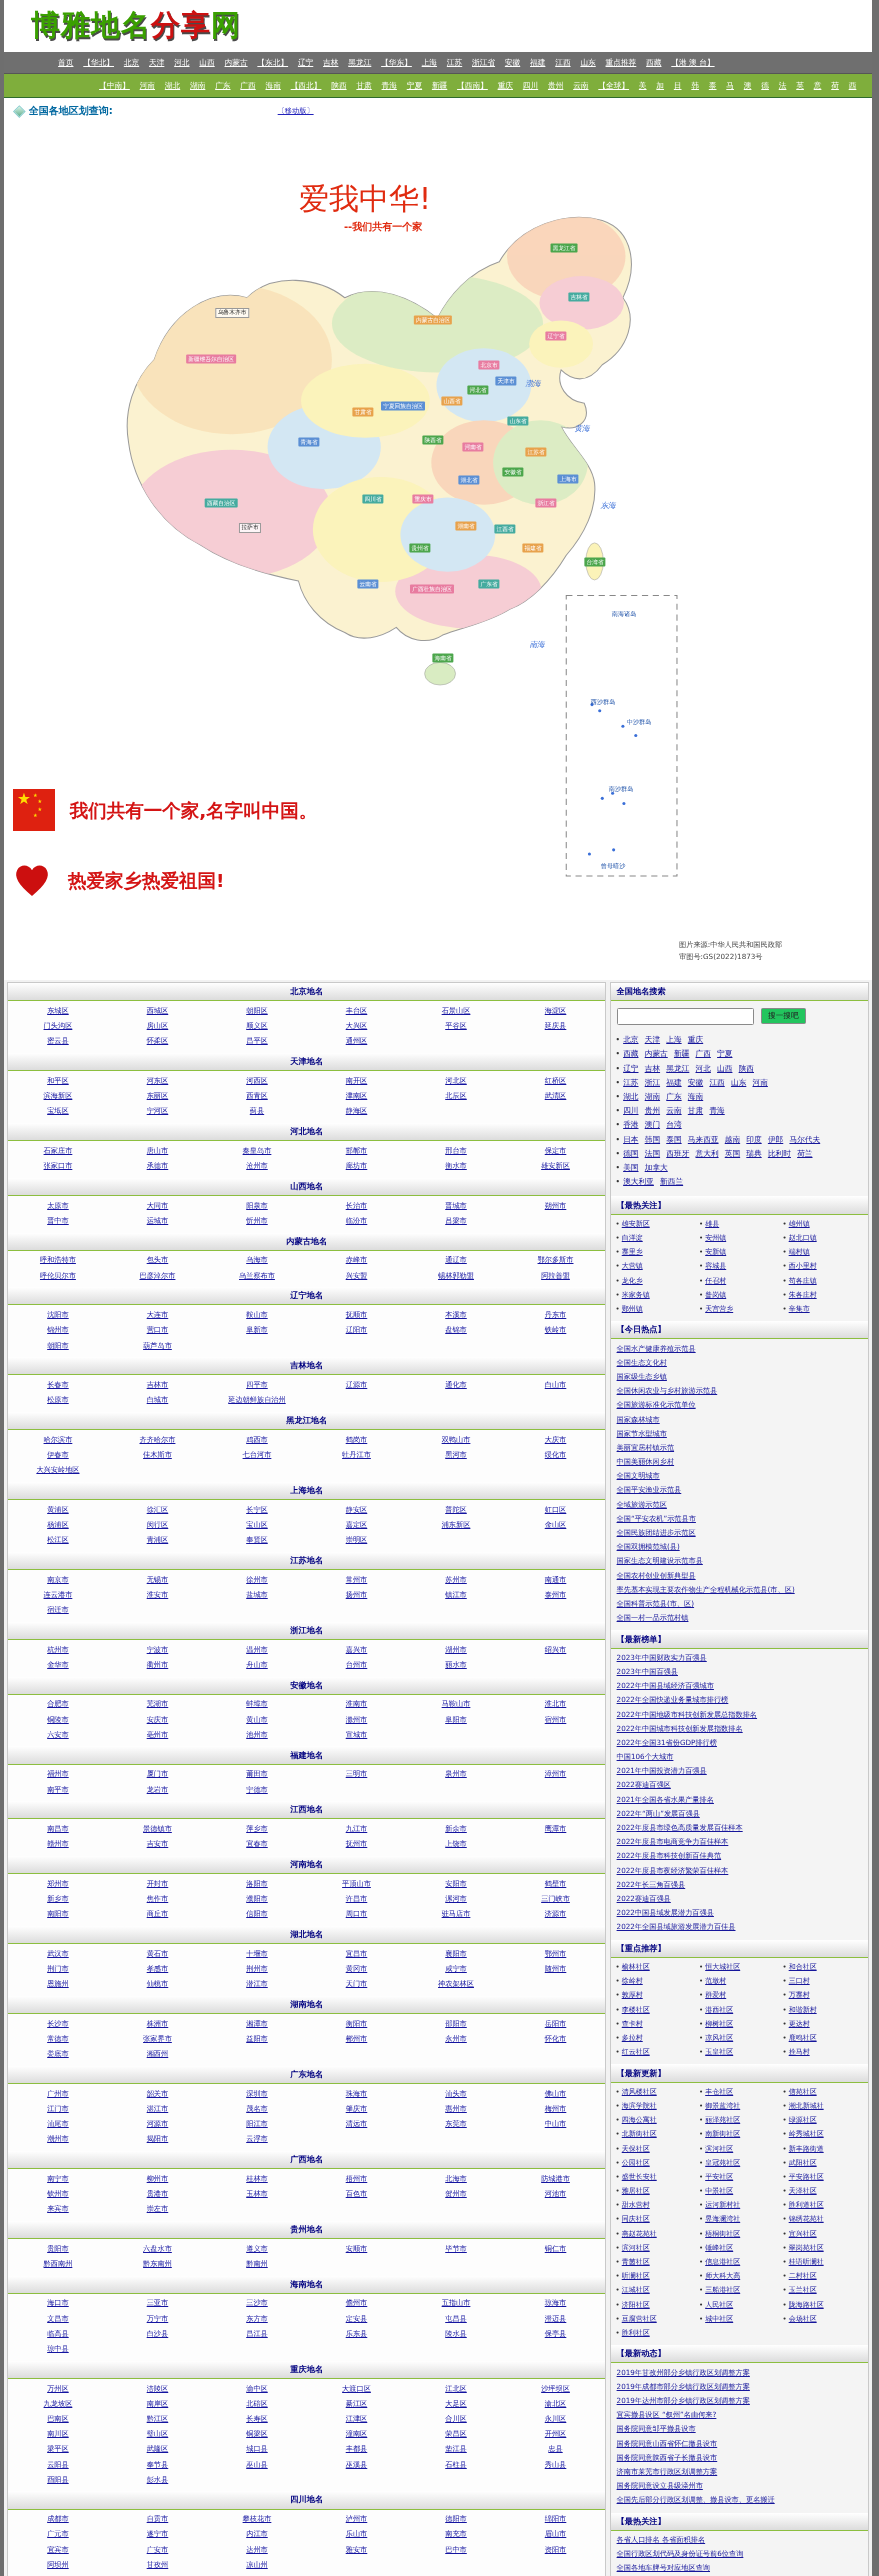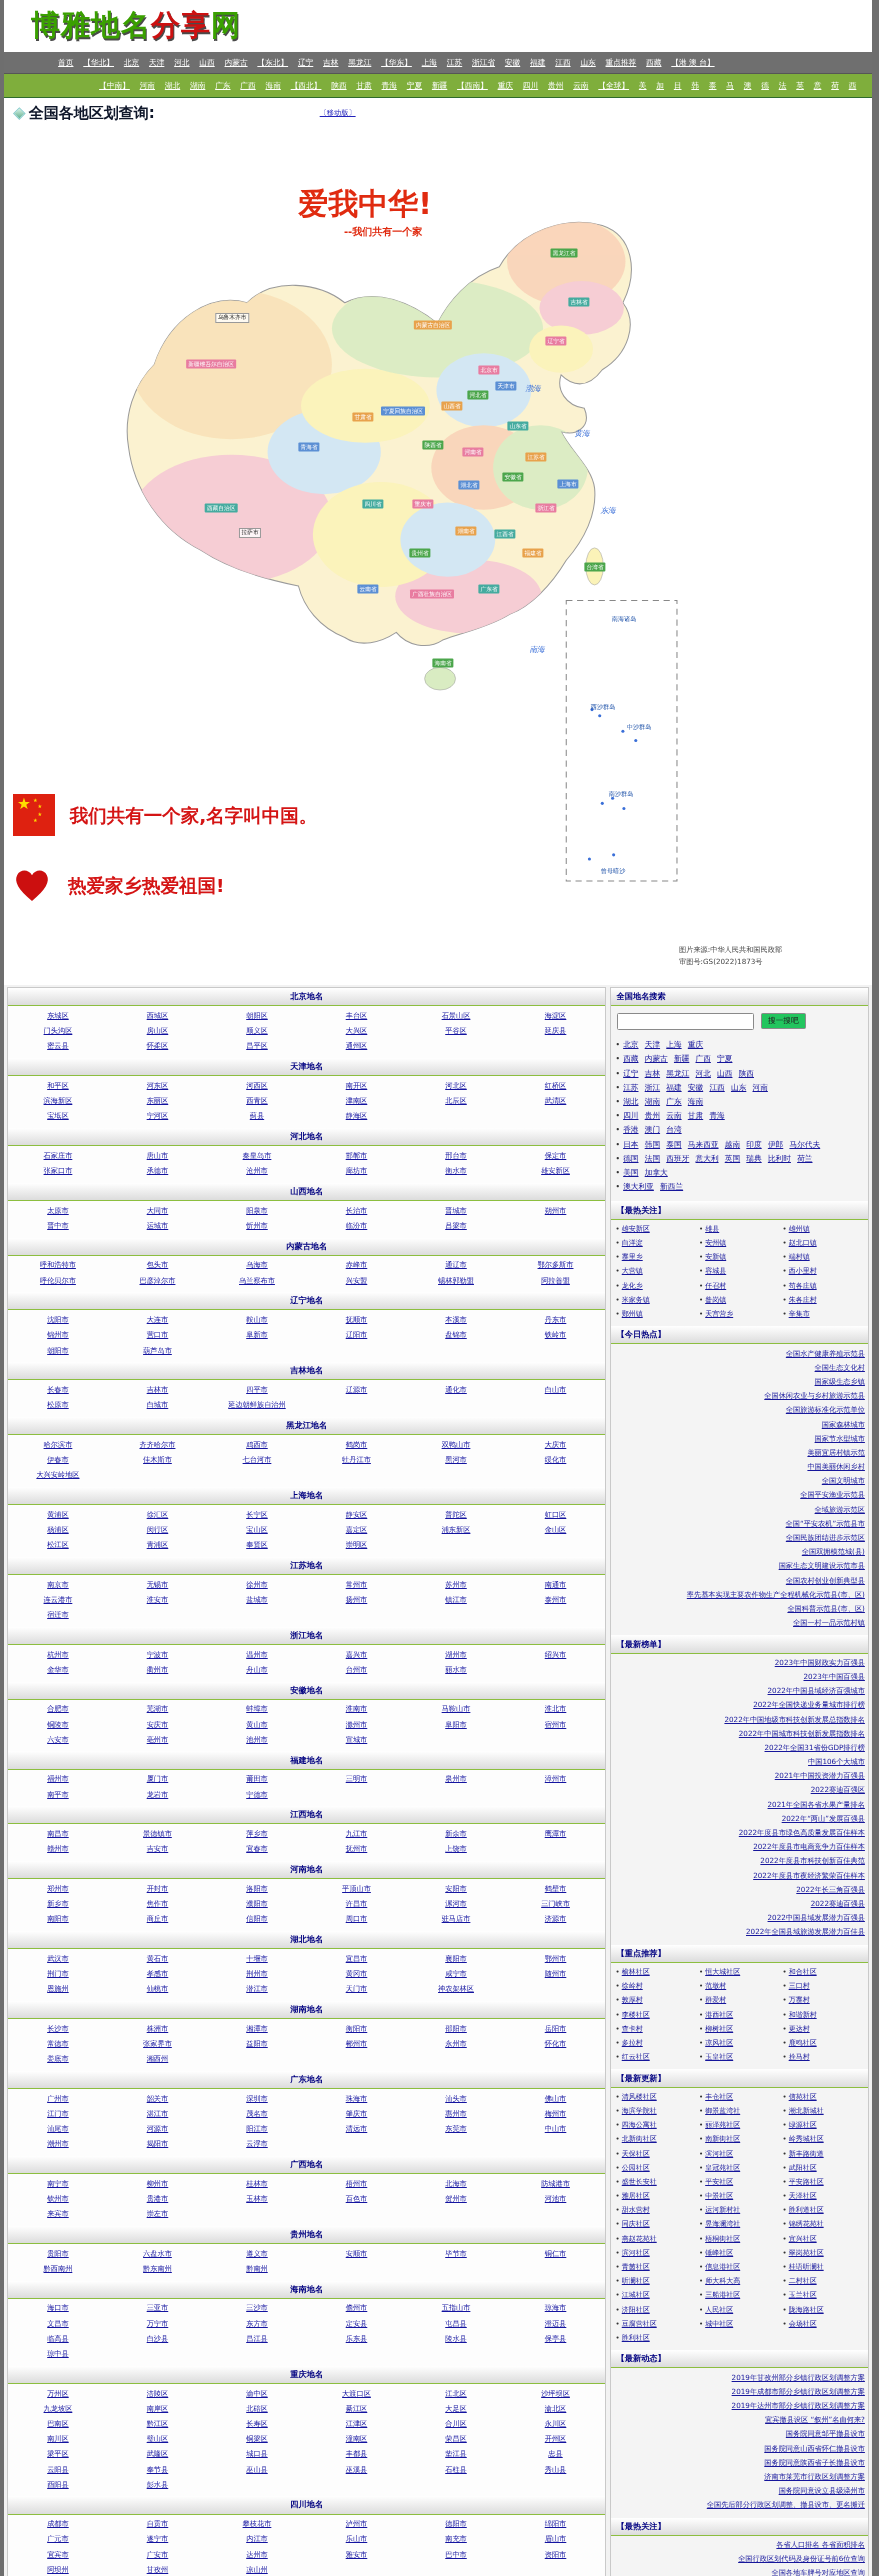--- a/index.html
+++ b/index.html
@@ -12,25 +12,25 @@
   .logo .g{color:#3aa000;}
   .logo .r{color:#cc1111;}
   
   .nav1{background:#6F6F6F;padding:5.2px 5.2px 5.2px 54px;}
   .nav2{background:#7FAE3C;padding:5.7px 5.2px 5.7px 95px;border-top:1.5px solid #565656;}
   .nav1 a,.nav2 a{color:#ffffff;font-size:7.7px;margin-right:9.8px;white-space:nowrap;}
   
   .content{border-top:1.5px solid #2e6b2e;background:#fff;}
   .querybar{padding:6.2px 0 4.1px 11.3px;display:flex;align-items:center;}
   .diamond{width:6.7px;height:6.7px;margin-right:4.6px;transform:rotate(45deg);background:linear-gradient(135deg,#d8f3e6,#5fae8d);border:0.5px solid #8cc;display:inline-block;}
-  .qtitle{color:#0f172a;font-size:15px;font-weight:bold;}
+  .qtitle{color:#0369a1;font-size:10px;font-weight:bold;}
   .mobile{margin-left:165px;font-size:7.2px;color:#2222bb;}
   
   .maparea{position:relative;height:858px;background:#fff;overflow:hidden;}
-  .mtitle{position:absolute;left:361px;top:57px;transform:translateX(-50%);color:#e02b10;font-size:30px;font-weight:bold;white-space:nowrap;}
+  .mtitle{position:absolute;left:361px;top:57px;transform:translateX(-50%);color:#e02b10;font-size:30px;font-weight:normal;white-space:nowrap;}
   .msub{position:absolute;left:379px;top:98px;transform:translateX(-50%);color:#e02b10;font-size:10px;font-weight:bold;white-space:nowrap;}
   .tag{position:absolute;font-size:5.7px;color:#fff;padding:0.5px 2.1px;border-radius:1px;white-space:nowrap;transform:translate(-50%,-50%);}
   .ctag{position:absolute;font-size:5.7px;color:#222;background:#ffffffcc;border:0.5px solid #999;padding:0 1.5px;white-space:nowrap;transform:translate(-50%,-50%);}
   .sea{position:absolute;color:#3a6fd8;font-size:7.7px;font-style:italic;transform:translate(-50%,-50%);white-space:nowrap;}
   .isl{position:absolute;color:#2255aa;font-size:6.2px;transform:translate(-50%,-50%);white-space:nowrap;}
   .slogans{position:absolute;left:9.3px;top:667px;}
   .slog-row{display:flex;align-items:center;margin-bottom:31px;}
   .flag{width:42px;height:42px;background:#de2110;position:relative;margin-right:14.4px;}
   .flag .bs{position:absolute;left:3.6px;top:1px;color:#ffde00;font-size:15.5px;}
   .flag .ss{position:absolute;color:#ffde00;font-size:5.2px;}
@@ -45,21 +45,21 @@
   .sechead.center{text-align:center;}
   .rgrid{display:grid;grid-template-columns:repeat(6,1fr);padding:2.1px 0 4.1px 0;}
   .rgrid a{color:#1414A0;font-size:7.2px;text-align:center;padding:2.6px 1px;white-space:nowrap;}
   
   .searchrow{padding:6.2px 5.2px;display:flex;align-items:center;gap:7.2px;}
   .searchrow input{width:131px;height:13.4px;border:0.5px solid #8a8a8a;border-radius:1.5px;background:#fff;}
   .searchrow button{font-size:7.7px;padding:2.1px 6.2px;background:#22c55e;border:0.5px solid #8a8a8a;border-radius:1.5px;color:#222;}
   .qlrow{padding:2.1px 4.1px;font-size:7.7px;}
   .qlrow .bu{color:#333;margin-right:3.1px;}
   .qlrow a{color:#16169B;margin-right:6.2px;white-space:nowrap;}
-  .slist{padding:2.1px 3.1px 5.2px 5.2px;text-align:right;}
+  .slist{padding:2.1px 3.1px 5.2px 5.2px;}
   .slist .it{padding:2.1px 0;font-size:7.2px;}
   .slist .it a{color:#16169B;}
   .c3{display:grid;grid-template-columns:1fr 1fr 1fr;padding:2.1px 2.1px 5.2px 4.1px;}
   .c3 .it{padding:2.1px 0;font-size:7px;white-space:nowrap;overflow:hidden;}
   .c3 .bu{color:#333;margin-right:2.1px;}
   .c3 a{color:#16169B;}
 </style>
 </head>
 <body>
 

